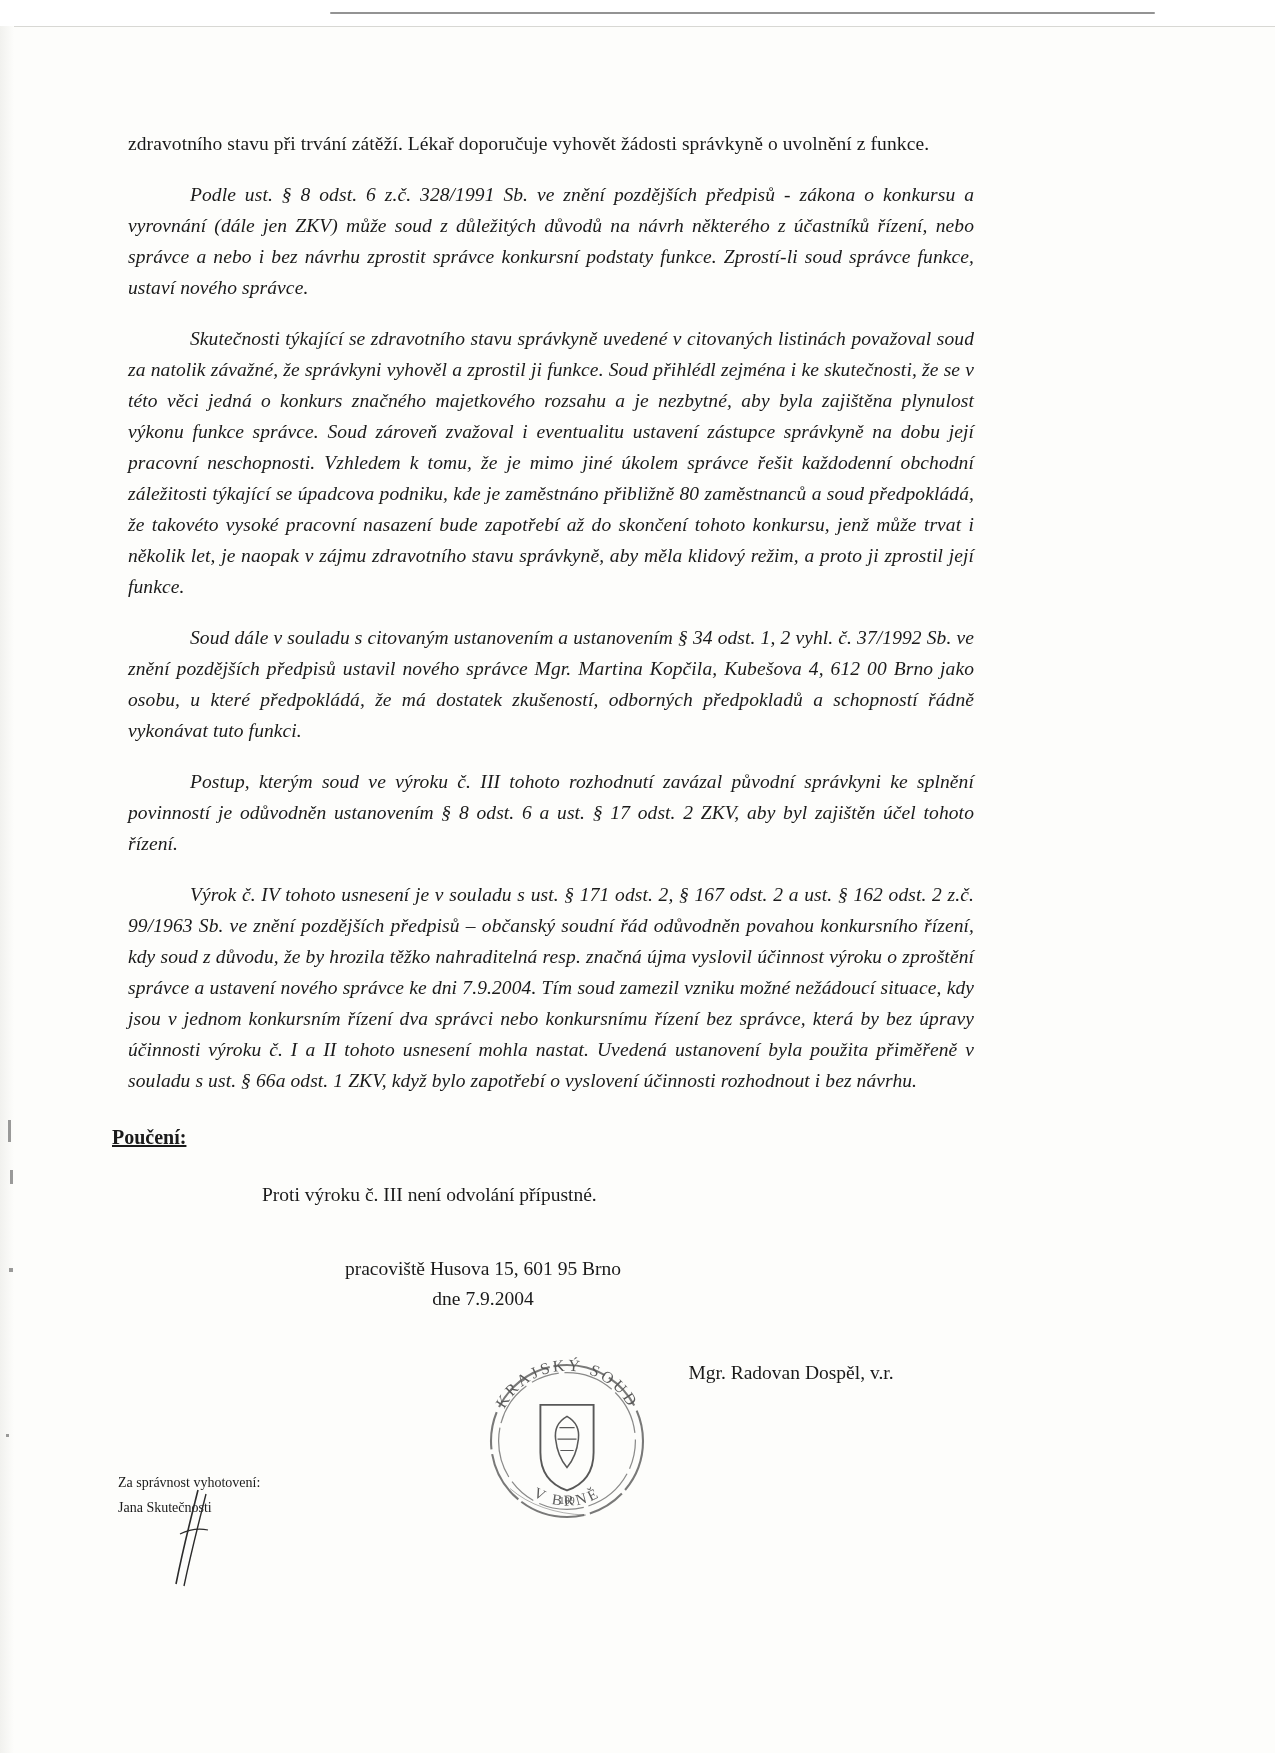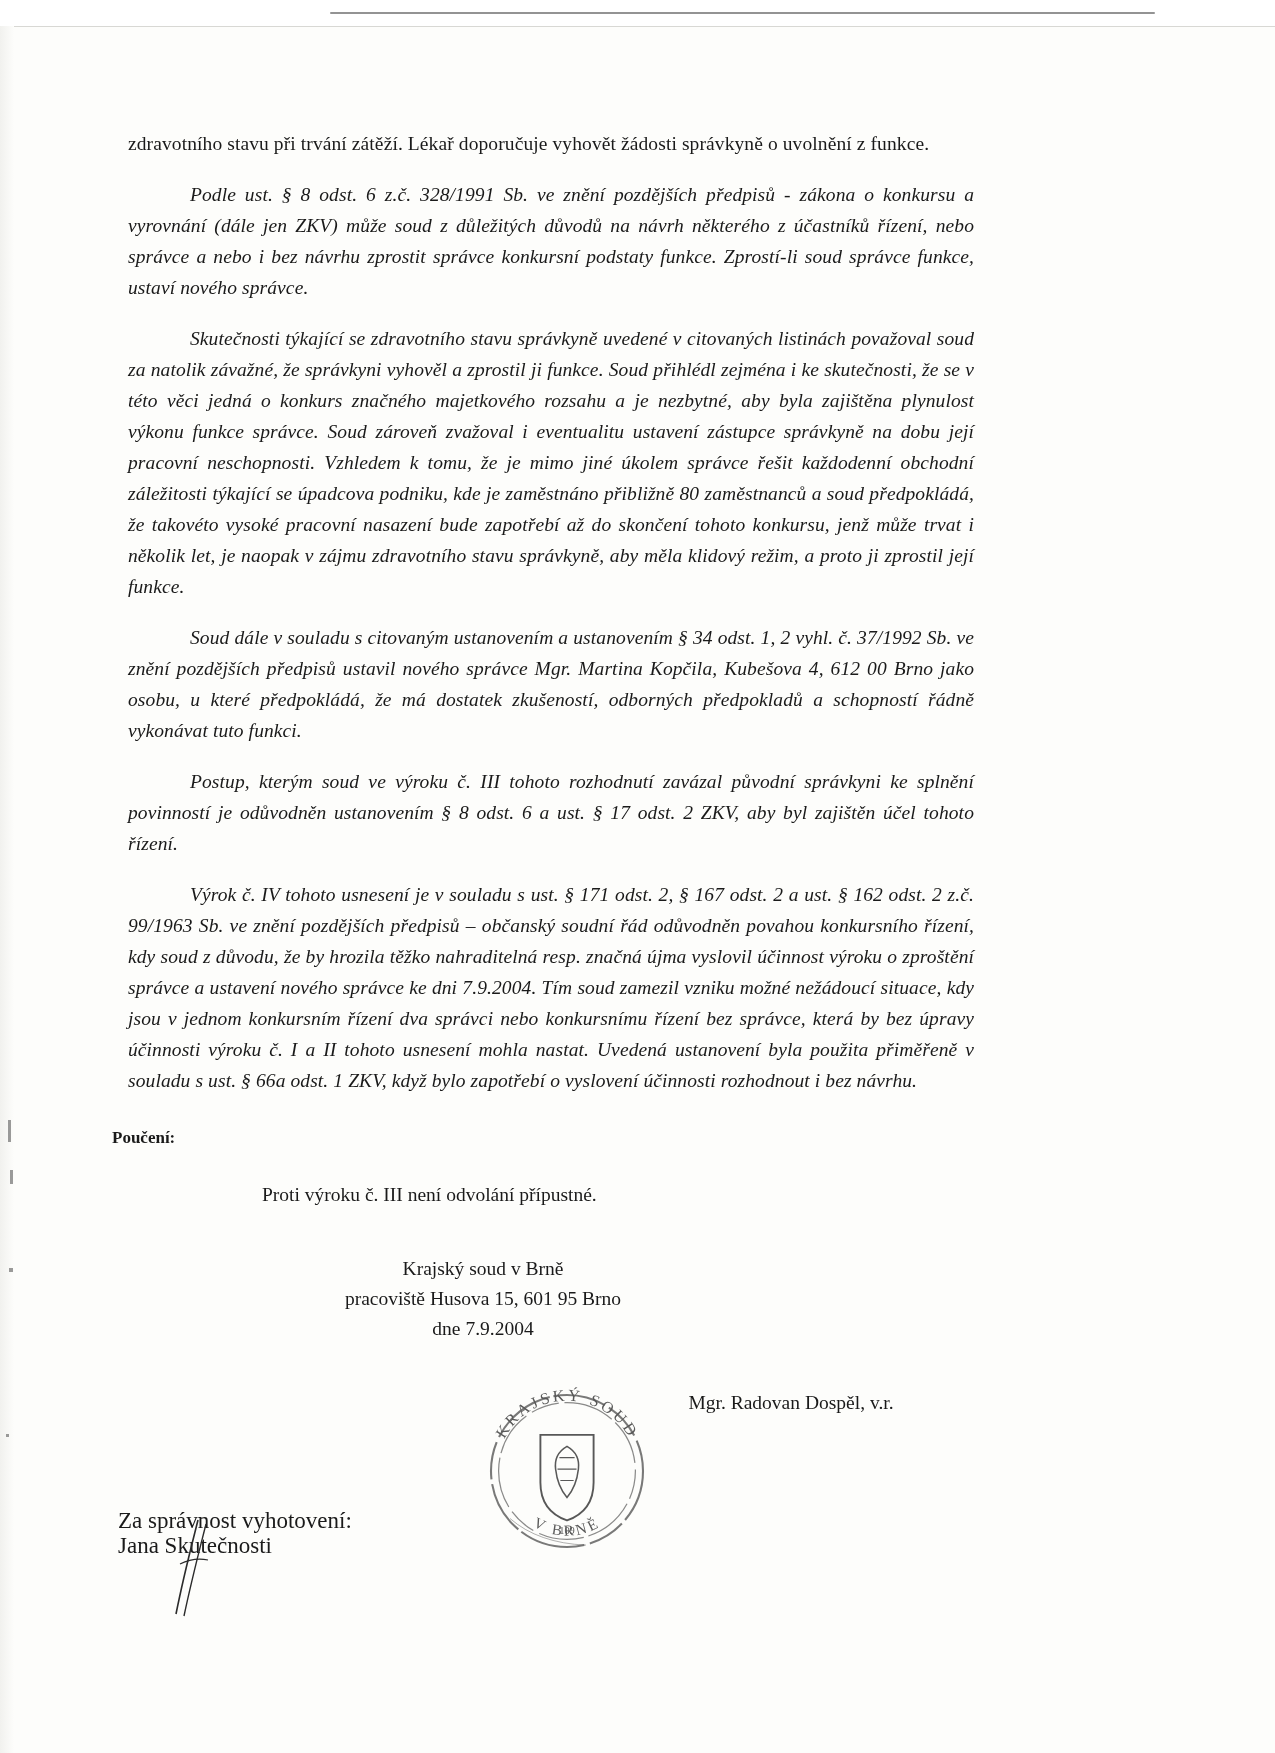--- a/index.html
+++ b/index.html
@@ -67,24 +67,25 @@
 
   
   .pouceni-row {
     display: flex;
     align-items: flex-start;
     margin-top: 26px;
   }
   .pouceni-label {
     width: 150px;
     flex: 0 0 150px;
-    font-size: 17px;
+    font-size: 20px;
     line-height: 31px;
     font-weight: bold;
     padding-top: 0;
+    text-decoration: underline;
   }
   .pouceni-text {
     flex: 1 1 auto;
     font-size: 19.5px;
     line-height: 31px;
     text-align: justify;
   }
   .pouceni-second {
     margin: 26px 0 0 150px;
     font-size: 19.5px;
@@ -111,22 +112,22 @@
     right: 18px;
     top: 20px;
     text-align: center;
     font-size: 19.5px;
     line-height: 30px;
     width: 330px;
   }
   .clerk-block {
     position: absolute;
     left: 6px;
-    top: 140px;
-    font-size: 23px;
+    top: 132px;
+    font-size: 14px;
     line-height: 25px;
   }
   .clerk-sig {
     position: absolute;
     left: 52px;
     top: 150px;
     width: 60px;
     height: 100px;
     pointer-events: none;
   }
@@ -162,21 +163,20 @@
   <p class="para indent">Soud dále v  souladu s citovaným ustanovením a ustanovením § 34 odst. 1, 2 vyhl. č. 37/1992 Sb. ve znění pozdějších předpisů ustavil nového správce Mgr. Martina Kopčila, Kubešova 4, 612 00 Brno jako osobu, u které předpokládá, že má dostatek zkušeností, odborných předpokladů a schopností řádně vykonávat tuto funkci.</p>
   <p class="para indent">Postup, kterým soud ve výroku č. III tohoto rozhodnutí zavázal původní správkyni ke splnění povinností je odůvodněn ustanovením § 8 odst. 6 a ust. § 17 odst. 2 ZKV, aby byl zajištěn účel tohoto řízení.</p>
   <p class="para indent tight">Výrok  č. IV tohoto usnesení je v souladu  s ust. § 171 odst. 2, § 167 odst. 2 a ust. § 162 odst. 2 z.č. 99/1963 Sb. ve znění pozdějších předpisů – občanský soudní řád odůvodněn povahou konkursního řízení, kdy soud z důvodu, že by hrozila těžko nahraditelná resp. značná újma vyslovil účinnost výroku o zproštění správce a ustavení nového správce ke dni 7.9.2004. Tím soud zamezil vzniku možné nežádoucí situace, kdy jsou v jednom konkursním řízení dva správci nebo konkursnímu řízení bez správce, která by bez úpravy účinnosti výroku č. I a II tohoto usnesení mohla nastat. Uvedená ustanovení byla použita přiměřeně v souladu s ust. § 66a odst. 1 ZKV, když bylo zapotřebí o vyslovení účinnosti rozhodnout i bez návrhu.</p>
 
   <div class="pouceni-row">
     <div class="pouceni-label">Poučení:</div>
   </div>
   <div class="pouceni-second">Proti výroku č. III není odvolání přípustné.</div>
 
   <div class="court-block">
-    <div>Krajský soud v Brně</div>
     <div>pracoviště Husova 15, 601 95 Brno</div>
     <div>dne 7.9.2004</div>
   </div>
 
   <div class="sig-area">
 
     <div class="stamp">
       <svg viewBox="0 0 200 200" xmlns="http://www.w3.org/2000/svg">
         <defs>
           <path id="arcTop" d="M 26,100 A 74,74 0 0 1 174,100"></path>

